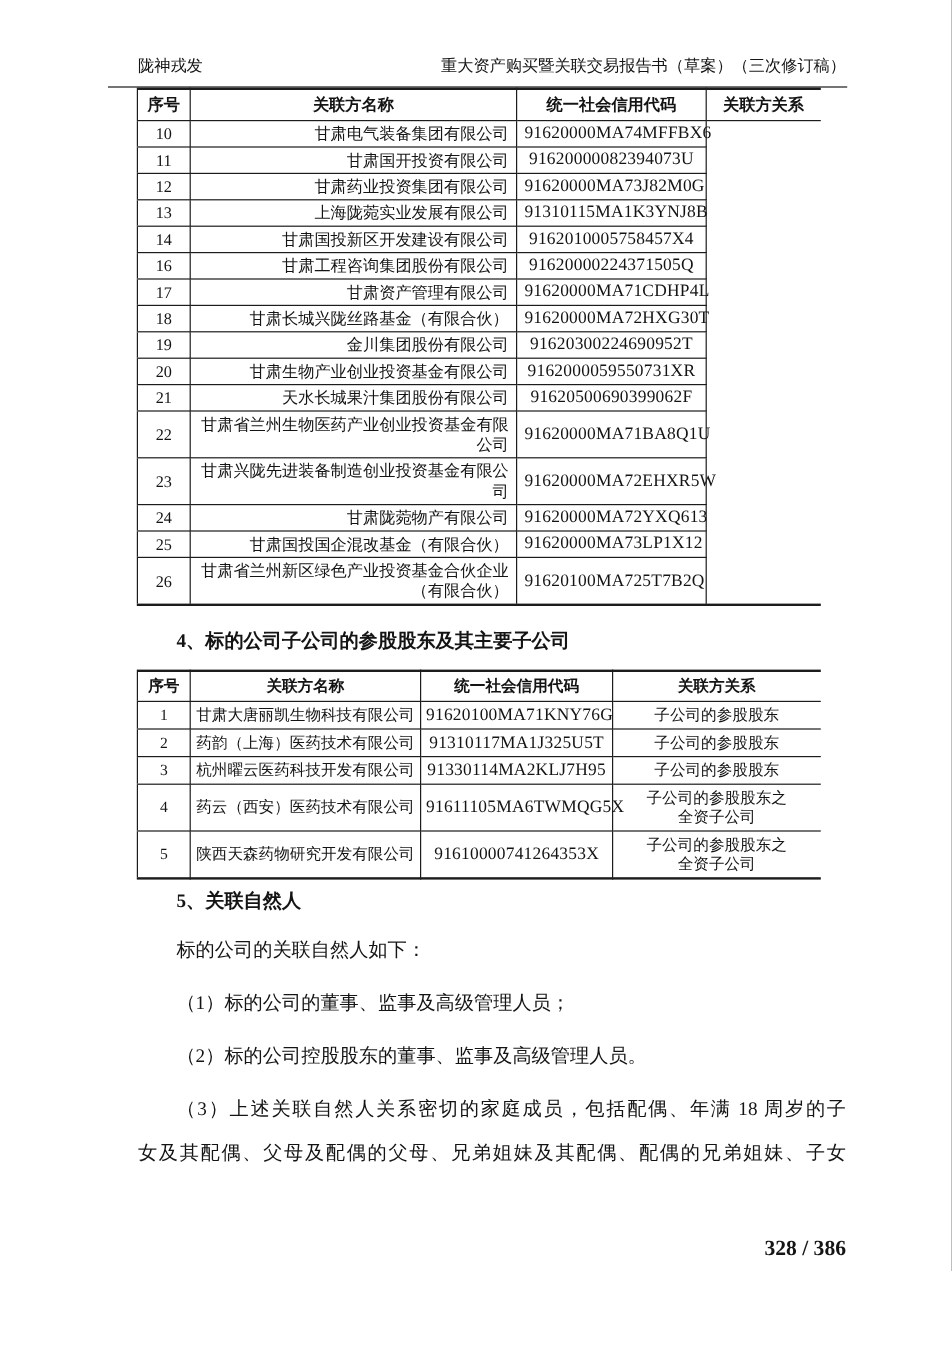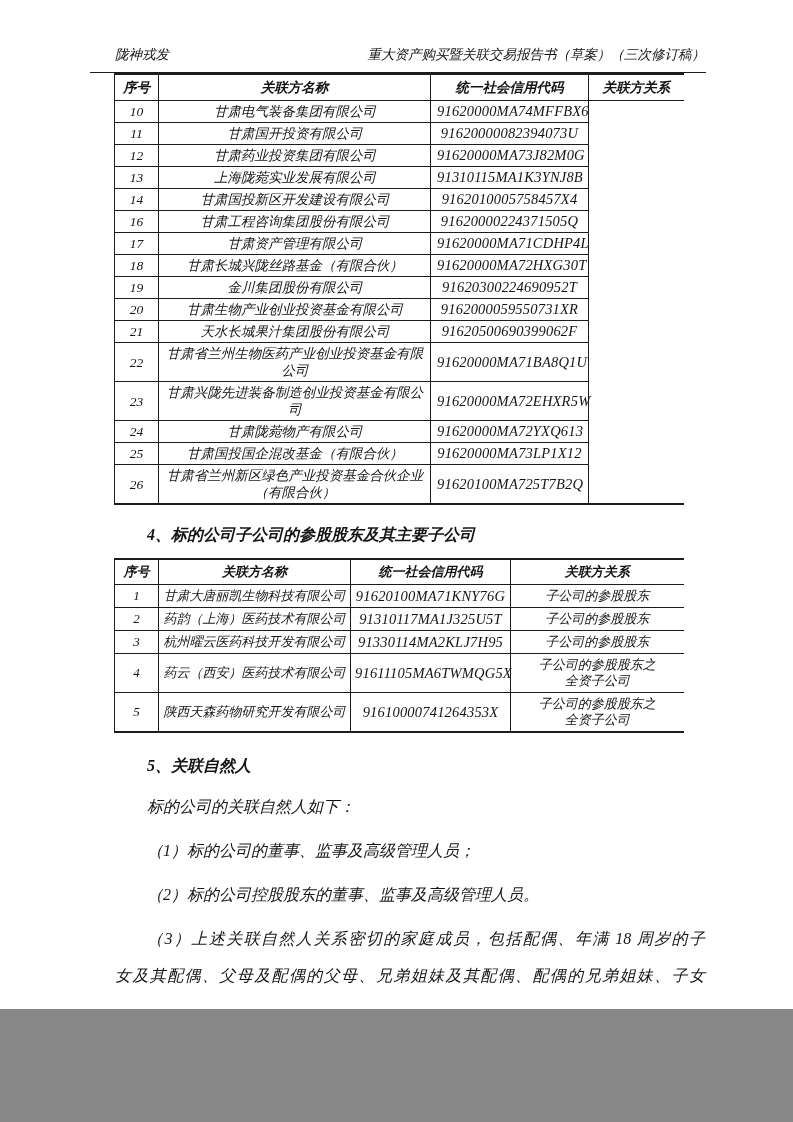--- a/index.html
+++ b/index.html
@@ -1,24 +1,23 @@
 <!DOCTYPE html>
 <html><head>
 <meta charset="utf-8">
 <style>
   html,body{margin:0;padding:0;background:#888;}
   .page{
     position:relative;
-    width:793px;height:1009px;
+    width:793px;height:1122px;
     margin:0 auto;
     background:#ffffff;
     font-family:"Liberation Serif","DejaVu Serif",serif;
     color:#141414;
     overflow:hidden;
-    font-style:italic;
   }
   
   .runhead{
     display:flex;justify-content:space-between;align-items:flex-end;
     margin:46px 88px 0 115px;
     font-size:13.5px;line-height:17px;
   }
   .rule{
     margin:9px 87px 0 90px;
     border-bottom:1.6px solid #1c1c1c;
@@ -42,32 +41,32 @@
   table.doc th:not(:last-child){border-right:1px solid #1c1c1c;}
   
   #t1 td{padding:2px 6px;vertical-align:middle;}
   #t1 td:nth-child(-n+3){border-right:1px solid #1c1c1c;border-bottom:1px solid #1c1c1c;}
   #t1 td:nth-child(4){border:none;}
   
   #t2{font-size:13px;line-height:16px;}
   #t2 td{padding:3px 4px;vertical-align:middle;border-bottom:1px solid #1c1c1c;}
   #t2 td:not(:last-child){border-right:1px solid #1c1c1c;}
   .c-no{text-align:center;}
-  #t1 .c-name{text-align:center;padding-left:7px;padding-right:6px;}
+  #t1 .c-name{text-align:right;padding-left:7px;padding-right:6px;}
   #t2 .c-name{text-align:center;}
   .c-code{text-align:center;font-size:14.5px;letter-spacing:.2px;}
   .c-rel{text-align:center;white-space:pre-line;}
   
   .h-num{
     margin:18px 88px 0 115px;
     text-indent:2em;
     font-size:16px;font-weight:bold;line-height:22px;
   }
   .h4{margin-top:19px;}
-  .h5{margin-top:22px;}
+  .h5{margin-top:8px;}
   .t2gap{margin-top:12px;}
   .para{
     margin:7px 44px 0 115px;
     width:590px;
     text-indent:2em;
     font-size:16px;line-height:37px;
   }
   .para.first{margin-top:11px;}
   .jline{text-align:justify;text-align-last:justify;}
   .jline2{text-indent:0;}

